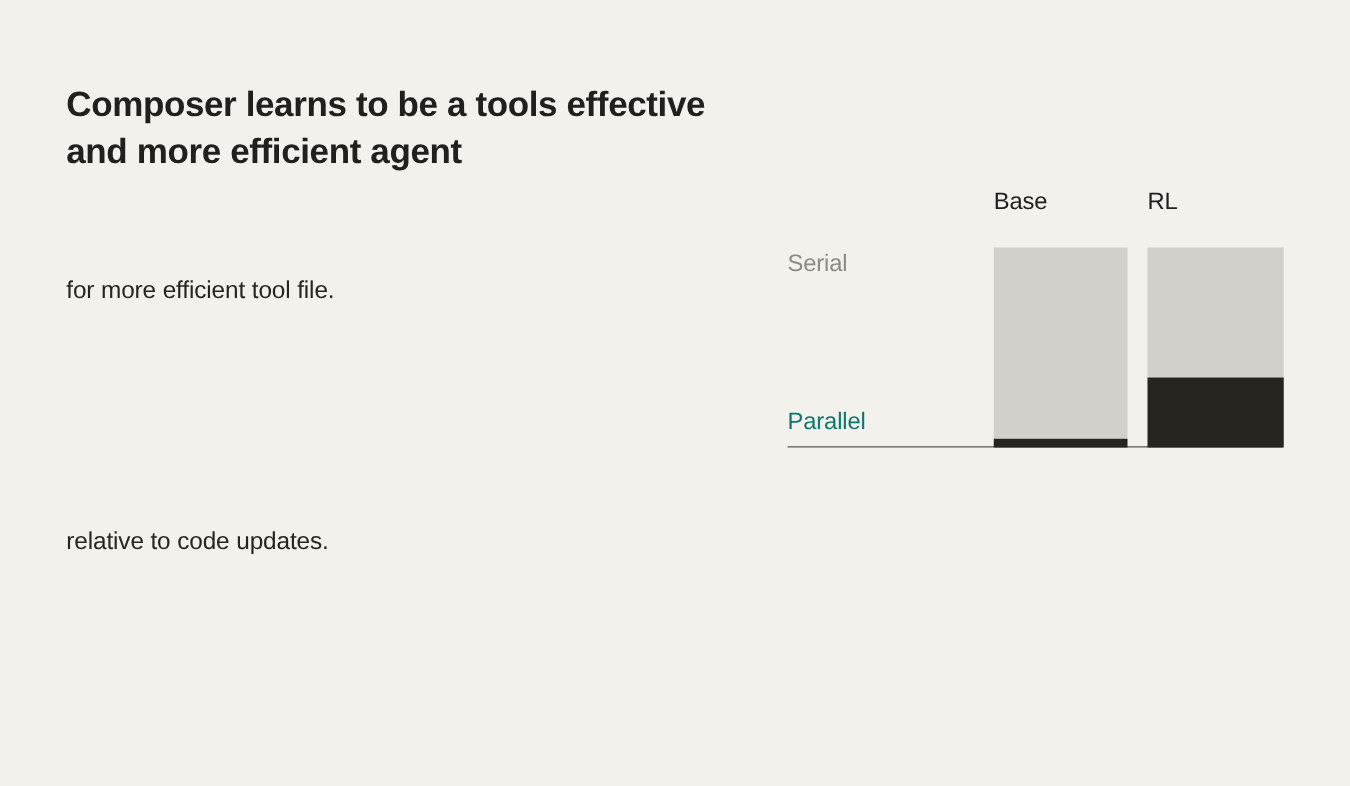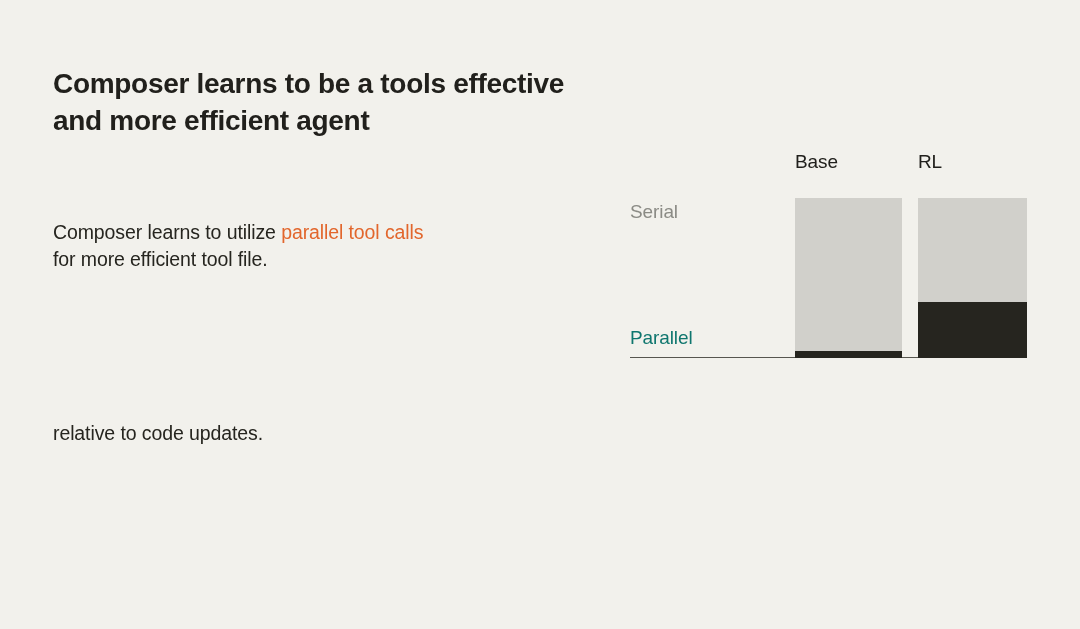--- a/index.html
+++ b/index.html
@@ -130,21 +130,20 @@
 <body>
 
 <div class="slide">
 
   <h1 class="title">
     <span class="line">Composer learns to be a tools effective</span>
     <span class="line">and more efficient agent</span>
   </h1>
 
   <p class="copy copy-1">
-    <span class="line"><span>Composer learns to utilize </span><span class="accent">parallel tool calls</span></span>
     <span class="line">for more efficient tool file.</span>
   </p>
 
   <p class="copy copy-2">
     <span class="line">relative to code updates.</span>
   </p>
 
   <div class="charts">
 
     <div class="col-headers">

